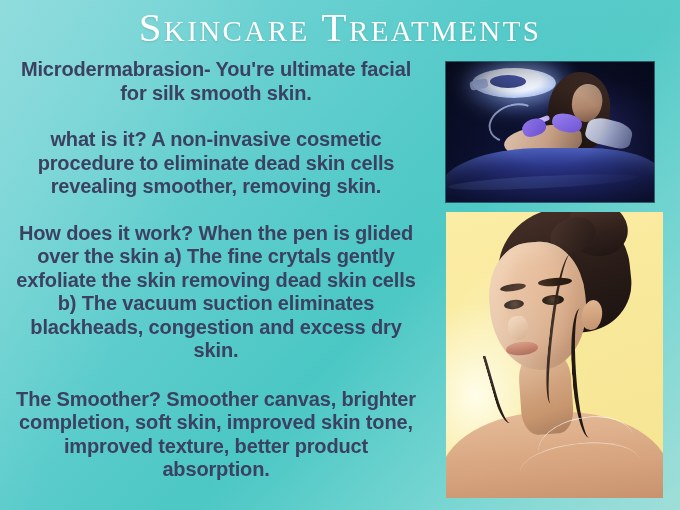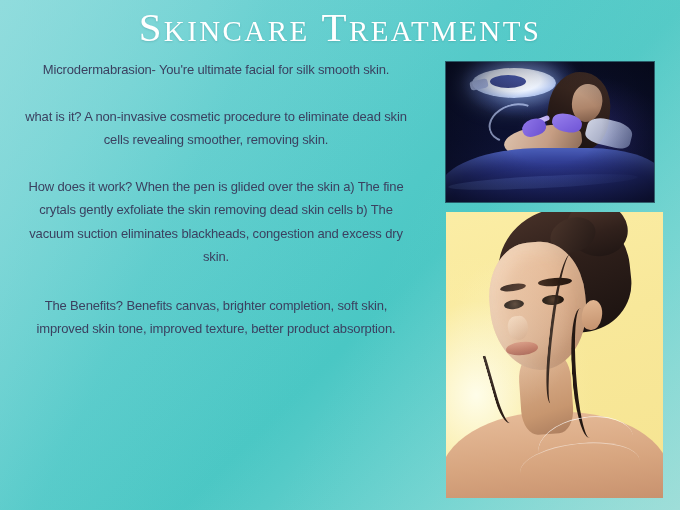--- a/index.html
+++ b/index.html
@@ -58,25 +58,26 @@
     left: 0;
     top: 58px;
     width: 432px;
     padding: 0 8px;
     box-sizing: border-box;
     color: #3b4160;
     text-align: center;
   }
   .para {
     font-family: "Liberation Sans", sans-serif;
-    font-size: 13px;
+    font-size: 20px;
     line-height: 23.5px;
     letter-spacing: -0.15px;
-    margin: 14px;
+    margin: 0;
     color: #3b4160;
+    font-weight: bold;
   }
   .para.p1 { margin-top: 0; }
   .para.p2 { margin-top: 23px; }
   .para.p3 { margin-top: 23px; text-align: center; }
   .para.p4 { margin-top: 25px; }
   .para.p5 { margin-top: 25px; }
 
   
   .photo-top {
     position: absolute;
@@ -457,21 +458,21 @@
 <body>
 
 <div class="slide">
 
   <div class="title">Skincare Treatments</div>
 
   <div class="body-col">
     <p class="para p1">Microdermabrasion- You're ultimate facial for silk smooth skin.</p>
     <p class="para p2">what is it? A non-invasive cosmetic procedure to eliminate dead skin cells revealing smoother, removing skin.</p>
     <p class="para p3">How does it work?  When the pen is glided over the skin a)  The fine crytals gently exfoliate the skin removing dead skin cells b)  The vacuum suction eliminates blackheads, congestion and excess dry skin.</p>
-    <p class="para p4">The Benefits? Benefits canvas, brighter completion, soft skin, improved skin tone, improved texture, better product absorption.</p>
+    <p class="para p4">The Smoother? Smoother canvas, brighter completion, soft skin, improved skin tone, improved texture, better product absorption.</p>
   </div>
 
   <div class="photo-top">
     <div class="pt-bg"></div>
     <div class="pt-lamp"></div>
     <div class="pt-lamp-inner"></div>
     <div class="pt-lamp-arm"></div>
     <div class="pt-estheti"></div>
     <div class="pt-face"></div>
     <div class="pt-cable"></div>

